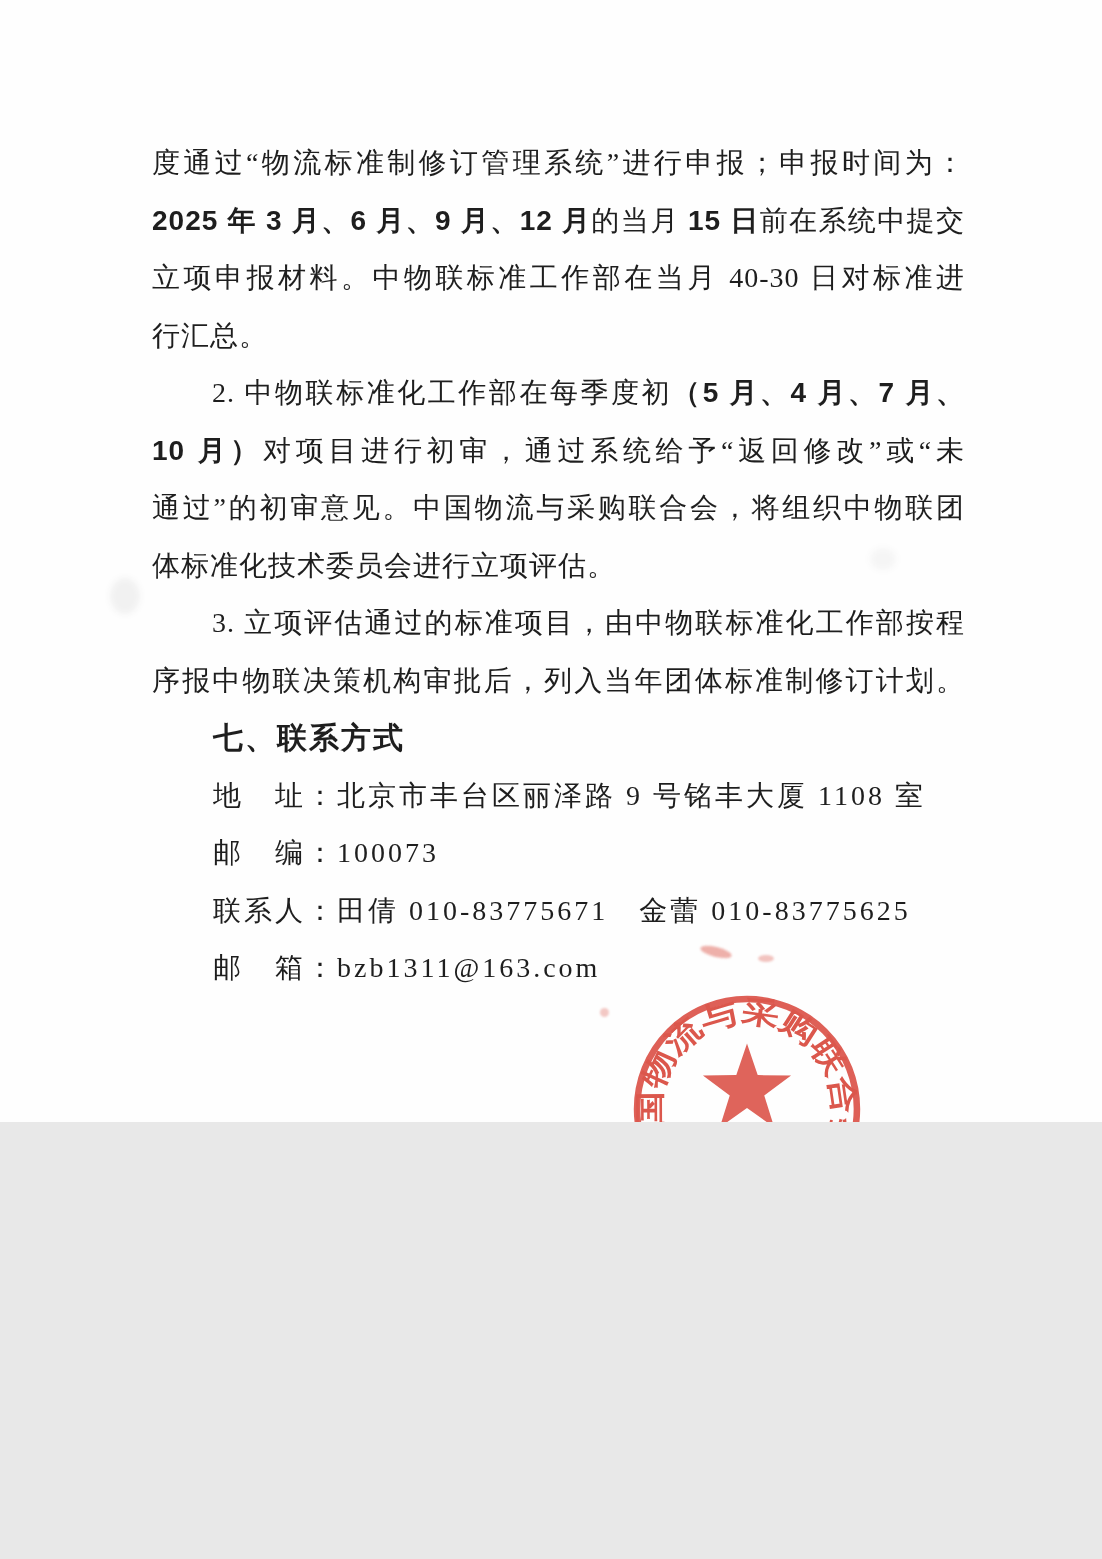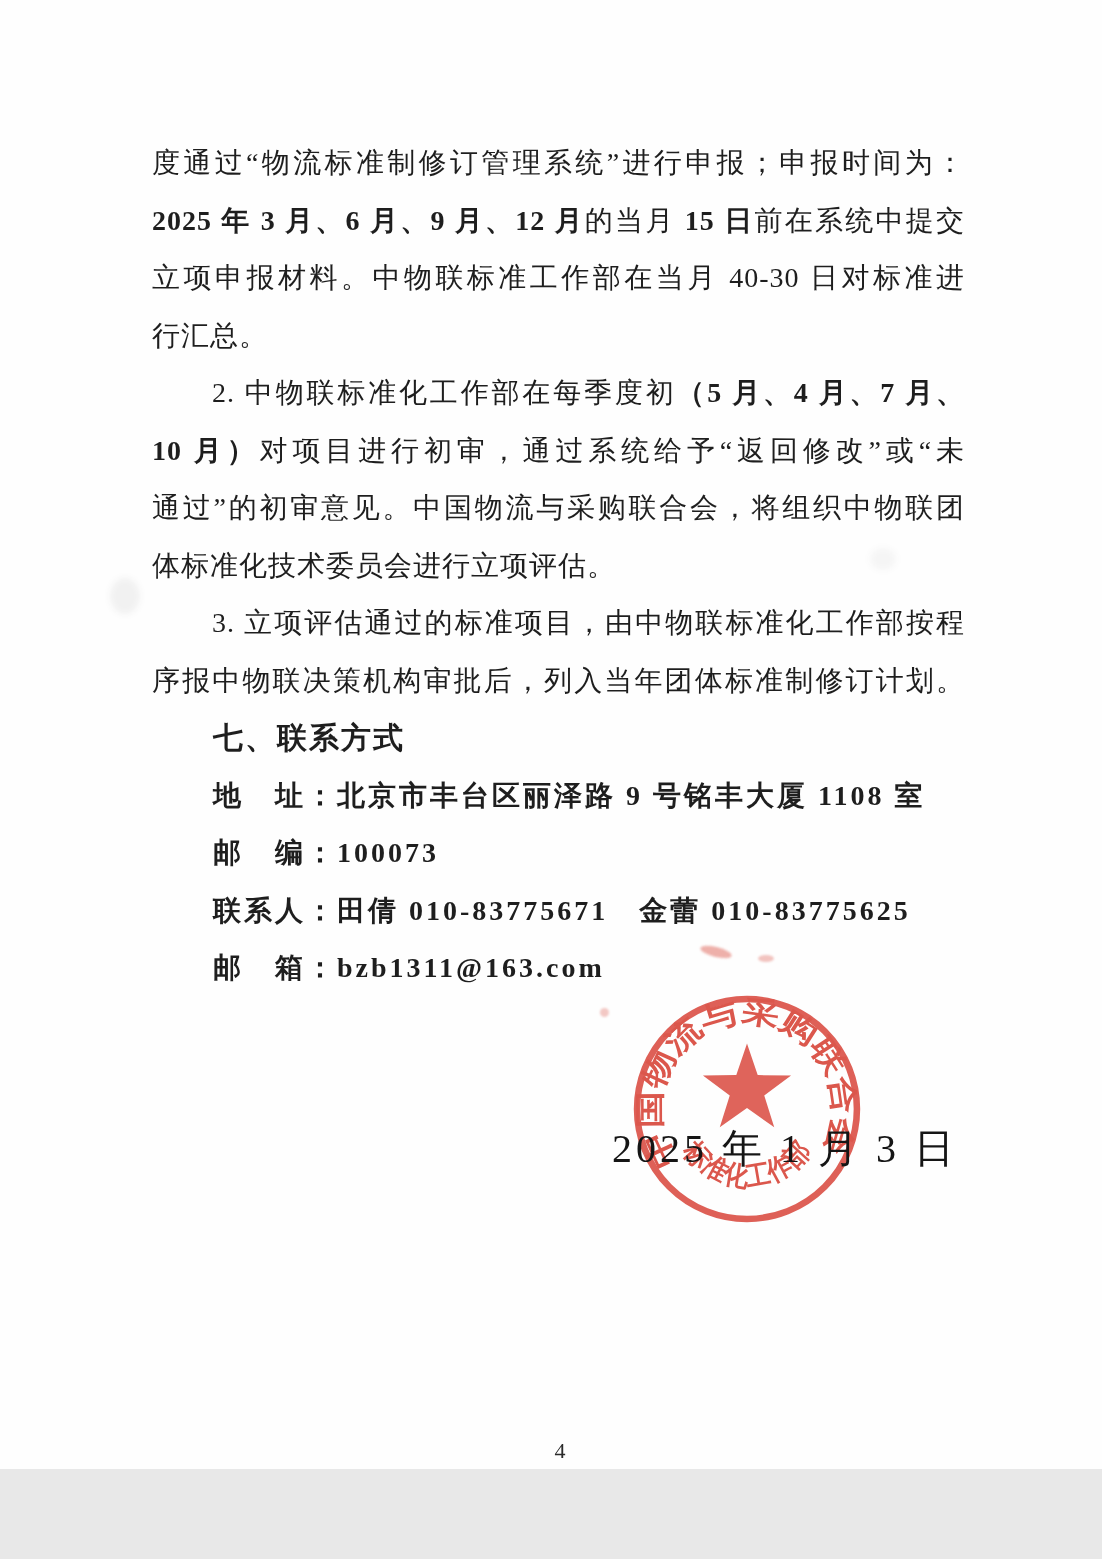--- a/index.html
+++ b/index.html
@@ -1,36 +1,36 @@
 <!DOCTYPE html>
 <html><head>
 <meta charset="utf-8">
 <style>
   html,body{margin:0;padding:0;background:#e8e8e8;}
   .page{
-    position:relative;width:1102px;height:1469px;background:#fefefe;
+    position:relative;width:1102px;height:1122px;background:#fefefe;
     font-family:"Liberation Serif","DejaVu Serif",serif;color:#1e1e1e;
     overflow:hidden;margin:0 auto;
   }
   .text-block{position:absolute;left:152px;top:134px;width:813px;}
   .line{
     height:57.5px;line-height:57.5px;font-size:28px;letter-spacing:1px;
     text-align:justify;text-align-last:justify;
   }
   .line.noj{text-align:center;text-align-last:left;}
   .line.indent{text-indent:60px;}
-  .b{font-family:Liberation Serif, serif;font-weight:700;}
+  .b{font-family:Liberation Sans, sans-serif;font-weight:700;}
   .heading{
     font-family:Liberation Serif, serif;font-weight:700;
     font-size:30px;text-indent:61px;letter-spacing:2px;
     text-align:left;text-align-last:left;
   }
   .contact{
     text-indent:61px;letter-spacing:3px;
-    text-align:left;text-align-last:left;font-weight:bold;
+    text-align:left;text-align-last:left;
   }
   .stamp{
     position:absolute;left:629px;top:991px;width:236px;height:236px;
     opacity:.85;filter:blur(.3px);z-index:1;
   }
   .issue-date{
     position:absolute;left:612px;top:1121px;z-index:2;
     font-size:40px;letter-spacing:4px;color:#151515;
   }
   .page-num{

